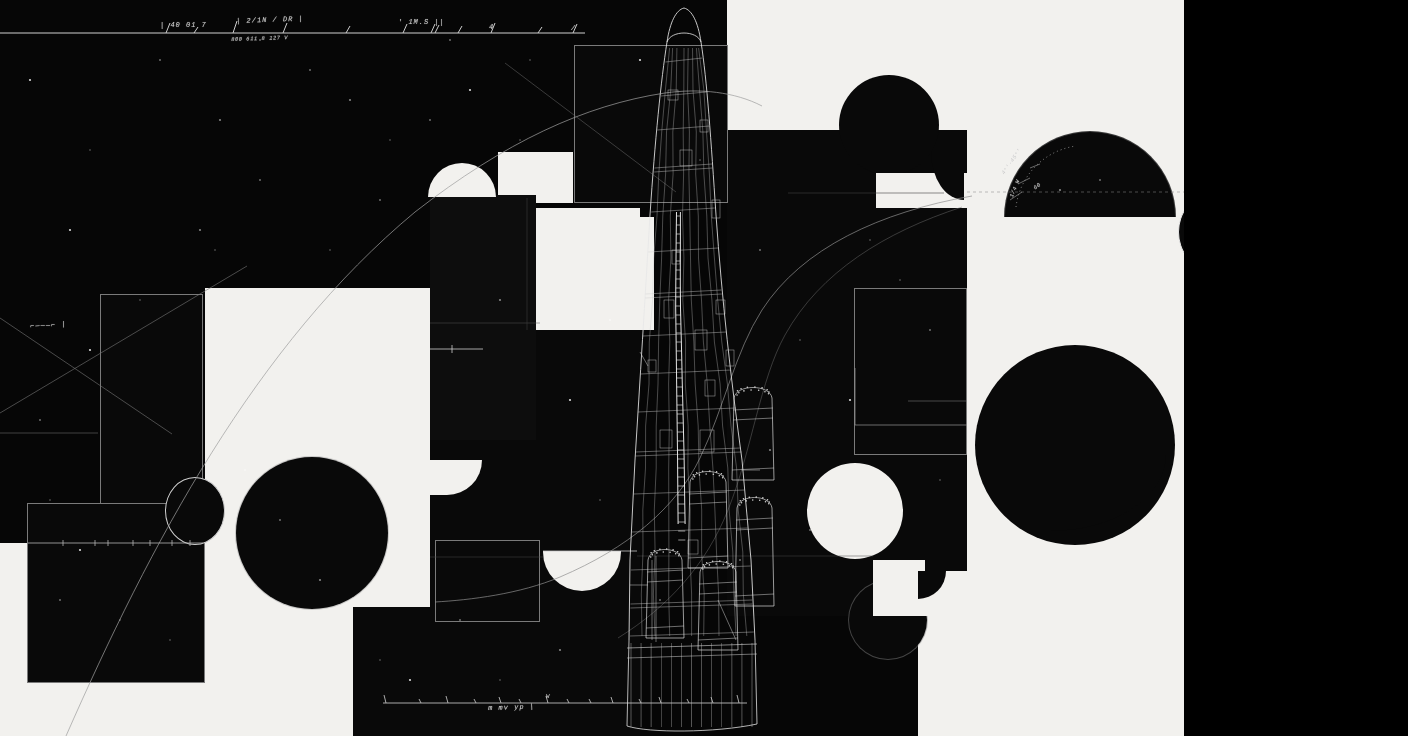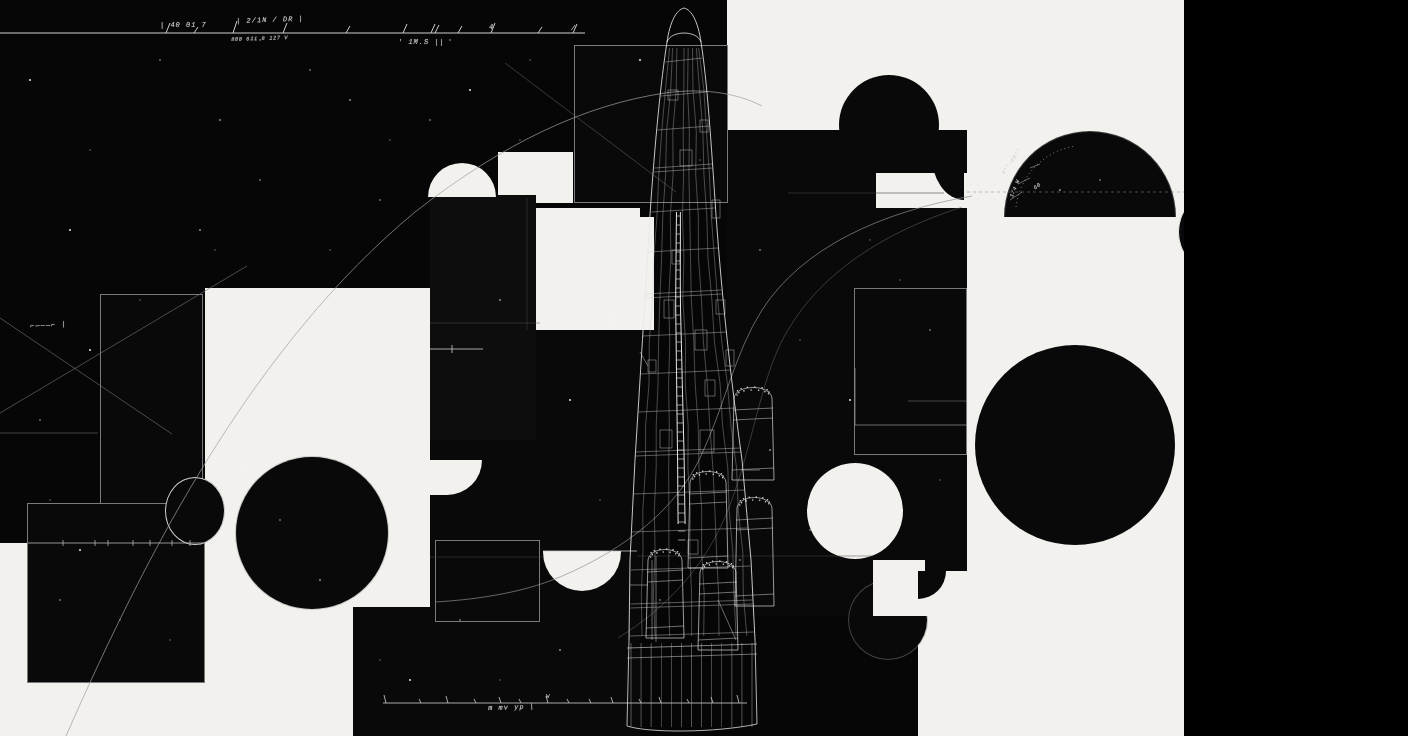--- a/index.html
+++ b/index.html
@@ -400,21 +400,21 @@
       <line x1="656" y1="556" x2="656" y2="642" stroke="#cfcfcf" stroke-width="0.5"></line>
       <line x1="718" y1="600" x2="736" y2="640" stroke="#cfcfcf" stroke-width="0.5"></line>
       <line x1="640" y1="352" x2="648" y2="366" stroke="#cfcfcf" stroke-width="0.5"></line>
       <line x1="742" y1="470" x2="760" y2="470" stroke="#cfcfcf" stroke-width="0.5"></line>
       <line x1="630" y1="585" x2="648" y2="585" stroke="#cfcfcf" stroke-width="0.5"></line>
     </svg>
 
   <span class="scrib" style="left:160px;top:21px">| 40 01 7</span>
   <span class="scrib" style="left:236px;top:17px;transform:rotate(-2deg)">| 2/1N / DR |</span>
   <span class="scrib tiny" style="left:231px;top:36px;transform:rotate(-2deg)">800 611 8 127  V</span>
-  <span class="scrib" style="left:398px;top:38px">' 1M.S  ||</span>
+  <span class="scrib" style="left:398px;top:18px">' 1M.S  ||</span>
   <span class="scrib" style="left:489px;top:23px">4</span>
   <span class="scrib" style="left:571px;top:24px">/</span>
   <span class="scrib" style="left:30px;top:322px;transform:rotate(-3deg)">⌐———⌐ |</span>
   <span class="scrib" style="left:488px;top:704px;transform:rotate(-2deg)">m   mv   yp   |</span>
   <span class="scrib tiny" style="left:546px;top:693px">W</span>
   <span class="scrib tiny" style="left:1000px;top:172px;transform:rotate(-55deg)">4°'-45°'</span>
   <span class="scrib tiny" style="left:1008px;top:196px;transform:rotate(-68deg)">1/4 W</span>
   <span class="scrib tiny" style="left:1032px;top:186px;transform:rotate(-40deg)">60</span>
 </div>
 

